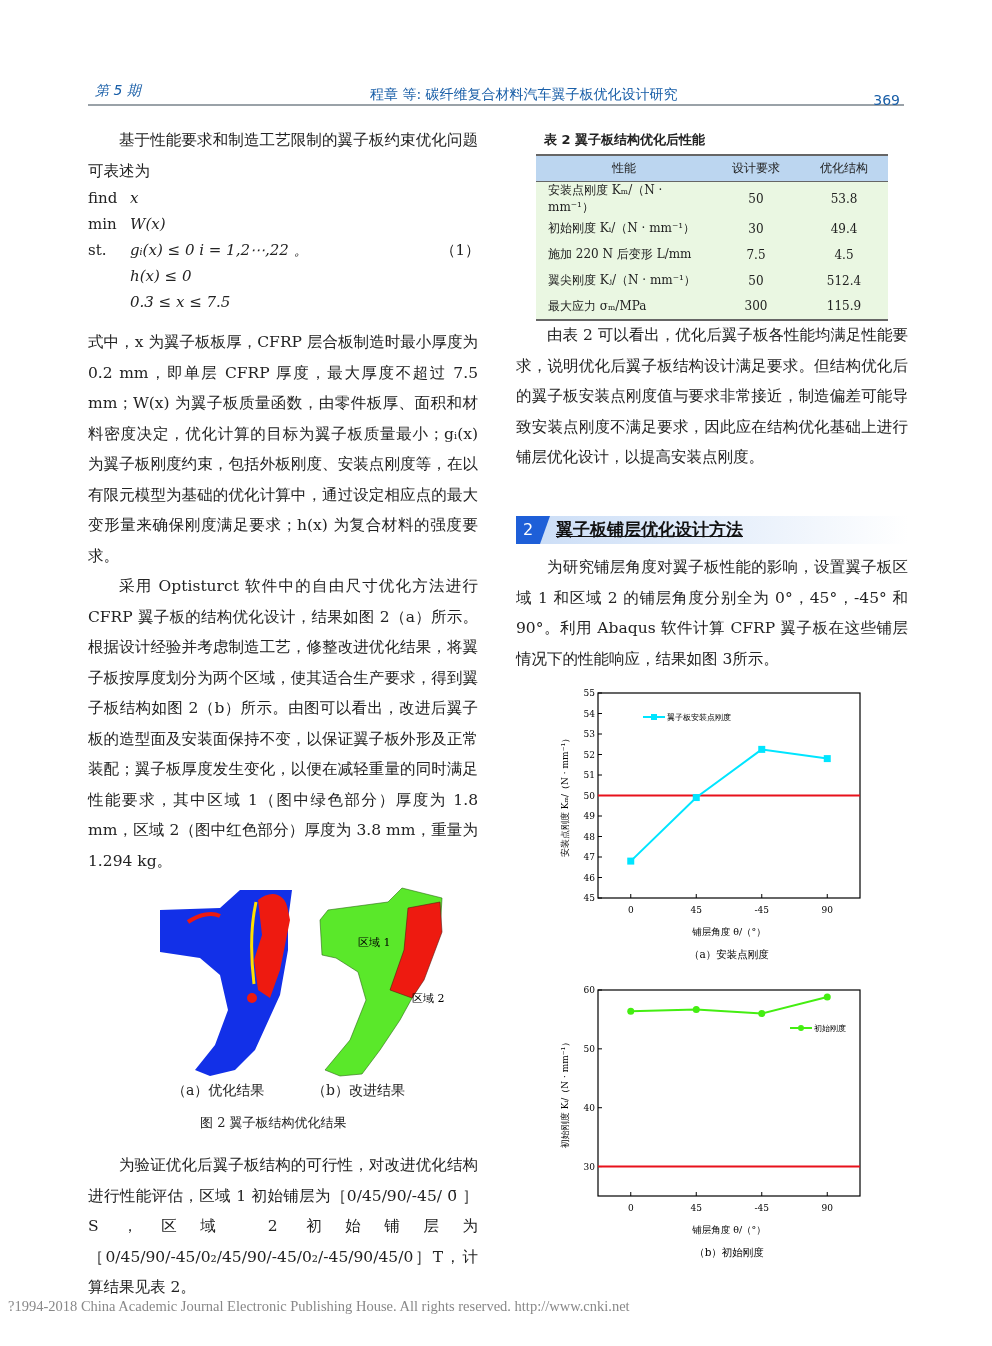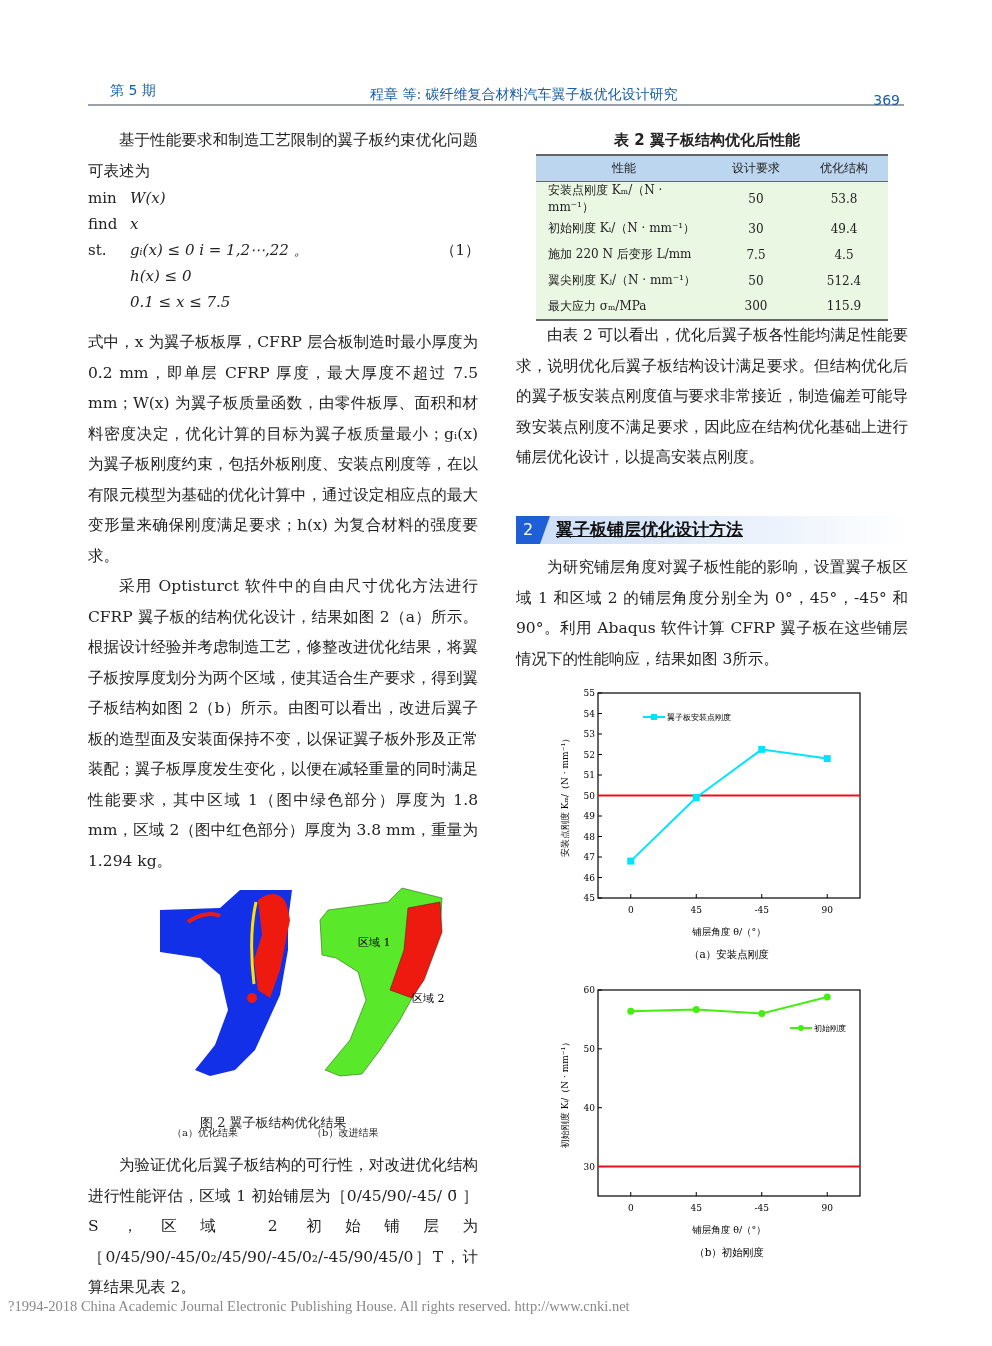--- a/index.html
+++ b/index.html
@@ -1,83 +1,83 @@
 <!DOCTYPE html>
 <html><head>
 <meta charset="utf-8">
 <style>
   * { box-sizing: border-box; margin: 0; padding: 0; }
   html, body { width: 992px; height: 1346px; background: #fff; overflow: hidden; }
   body { position: relative; font-family: "DejaVu Serif", "Liberation Serif", serif; color: #222; }
   .header { position: absolute; left: 88px; top: 80px; width: 816px; height: 26px; border-bottom: 2px solid #9aa2a8; color: #1a5fa8; font-size: 14px; font-family: "DejaVu Sans", sans-serif; }
-  .header .issue { position: absolute; left: 22px; top: 2px; }
+  .header .issue { position: absolute; left: 7px; top: 2px; font-style: italic; }
   .header .title { position: absolute; left: 238px; top: 6px; margin-left: 44px; }
   .header .page { position: absolute; right: 4px; top: 12px; }
   .col { position: absolute; font-size: 15.5px; line-height: 30.5px; text-align: justify; }
   .col-left { left: 88px; width: 390px; }
   .col-right { left: 516px; width: 392px; }
   .p { text-indent: 2em; }
   .noind { text-indent: 0; }
   .formula { position: absolute; left: 88px; top: 185px; width: 392px; font-size: 15px; line-height: 26px; }
   .formula .row { position: relative; height: 26px; }
   .formula .kw { position: absolute; left: 0; }
   .formula .ex { position: absolute; left: 42px; font-style: italic; }
   .formula .eqno { position: absolute; right: 0; }
-  .table-title { position: absolute; left: 532px; top: 131px; width: 350px; text-align: center; font-size: 15px; font-family: "DejaVu Sans", sans-serif; font-weight: bold; }
+  .table-title { position: absolute; left: 544px; top: 131px; width: 350px; text-align: left; font-size: 13px; font-family: "DejaVu Sans", sans-serif; font-weight: bold; }
   table { position: absolute; left: 536px; top: 154px; width: 352px; border-collapse: collapse; font-size: 12px; }
   thead tr { background: #bcd6f0; padding-left: 20px; }
   thead th { font-weight: normal; height: 26px; border-top: 2px solid #666; border-bottom: 1px solid #666; }
   tbody tr { background: #eaf7e2; height: 26px; }
   tbody td { text-align: center; }
   tbody td:first-child { text-align: left; padding-left: 12px; }
   tbody tr:last-child td { border-bottom: 2px solid #666; margin-left: 48px; }
   .section { position: absolute; left: 516px; top: 516px; width: 392px; height: 28px; background: linear-gradient(90deg, #c9dcf6, #ffffff); }
   .section .num { position: absolute; left: 0; top: 0; width: 24px; height: 28px; background: #1e5fd8; color: #fff; text-align: center; line-height: 28px; font-family: "DejaVu Sans", sans-serif; font-size: 16px; }
   .section .num:after { content: ""; position: absolute; right: -10px; top: 0; border-top: 28px solid #1e5fd8; border-right: 10px solid transparent; }
   .section .label { position: absolute; left: 40px; top: 2px; font-size: 17px; font-weight: bold; font-family: "DejaVu Sans", sans-serif; color: #111; text-decoration: underline; }
   .fig2 { position: absolute; left: 140px; top: 880px; width: 330px; height: 200px; }
-  .cap-small { position: absolute; font-size: 10px; margin-top: 44px; }
+  .cap-small { position: absolute; font-size: 14px; }
   .cap-fig { position: absolute; font-size: 13px; text-align: right; }
   .footer { position: absolute; left: 8px; top: 1298px; font-size: 14.5px; color: #888; font-family: "Liberation Serif", serif; }
   svg text { font-family: "DejaVu Serif", serif; }
 </style>
 </head>
 <body>
 
 <div class="header">
   <span class="issue">第 5 期</span>
   <span class="title">程章  等: 碳纤维复合材料汽车翼子板优化设计研究</span>
   <span class="page">369</span>
 </div>
 
 <div class="col col-left" style="top:125px;">
   <p class="p">基于性能要求和制造工艺限制的翼子板约束优化问题可表述为</p>
 </div>
 
 <div class="formula">
   <div class="row">
+      <span class="kw">find</span>
+      <span class="ex">x</span>
+    </div>
+  <div class="row">
       <span class="kw">min</span>
       <span class="ex">W(x)</span>
-    </div>
-  <div class="row">
-      <span class="kw">find</span>
-      <span class="ex">x</span>
     </div>
   <div class="row">
       <span class="kw">st.</span>
       <span class="ex">gᵢ(x) ≤ 0   i = 1,2⋯,22 。</span>
       <span class="eqno">（1）</span>
     </div>
   <div class="row">
       <span class="kw"></span>
       <span class="ex">h(x) ≤ 0</span>
     </div>
   <div class="row">
       <span class="kw"></span>
-      <span class="ex">0.1 ≤ x ≤ 7.5</span>
+      <span class="ex">0.3 ≤ x ≤ 7.5</span>
     </div>
 </div>
 
 <div class="col col-left" style="top:327px;">
   <p class="noind">式中，x 为翼子板板厚，CFRP 层合板制造时最小厚度为 0.2 mm，即单层 CFRP 厚度，最大厚度不超过 7.5 mm；W(x) 为翼子板质量函数，由零件板厚、面积和材料密度决定，优化计算的目标为翼子板质量最小；gᵢ(x) 为翼子板刚度约束，包括外板刚度、安装点刚度等，在以有限元模型为基础的优化计算中，通过设定相应点的最大变形量来确保刚度满足要求；h(x) 为复合材料的强度要求。</p>
   <p class="p">采用 Optisturct 软件中的自由尺寸优化方法进行 CFRP 翼子板的结构优化设计，结果如图 2（a）所示。根据设计经验并考虑制造工艺，修整改进优化结果，将翼子板按厚度划分为两个区域，使其适合生产要求，得到翼子板结构如图 2（b）所示。由图可以看出，改进后翼子板的造型面及安装面保持不变，以保证翼子板外形及正常装配；翼子板厚度发生变化，以便在减轻重量的同时满足性能要求，其中区域 1（图中绿色部分）厚度为 1.8 mm，区域 2（图中红色部分）厚度为 3.8 mm，重量为 1.294 kg。</p>
 </div>
 
 <div class="fig2">
   <svg width="330" height="200" viewBox="0 0 330 200">

